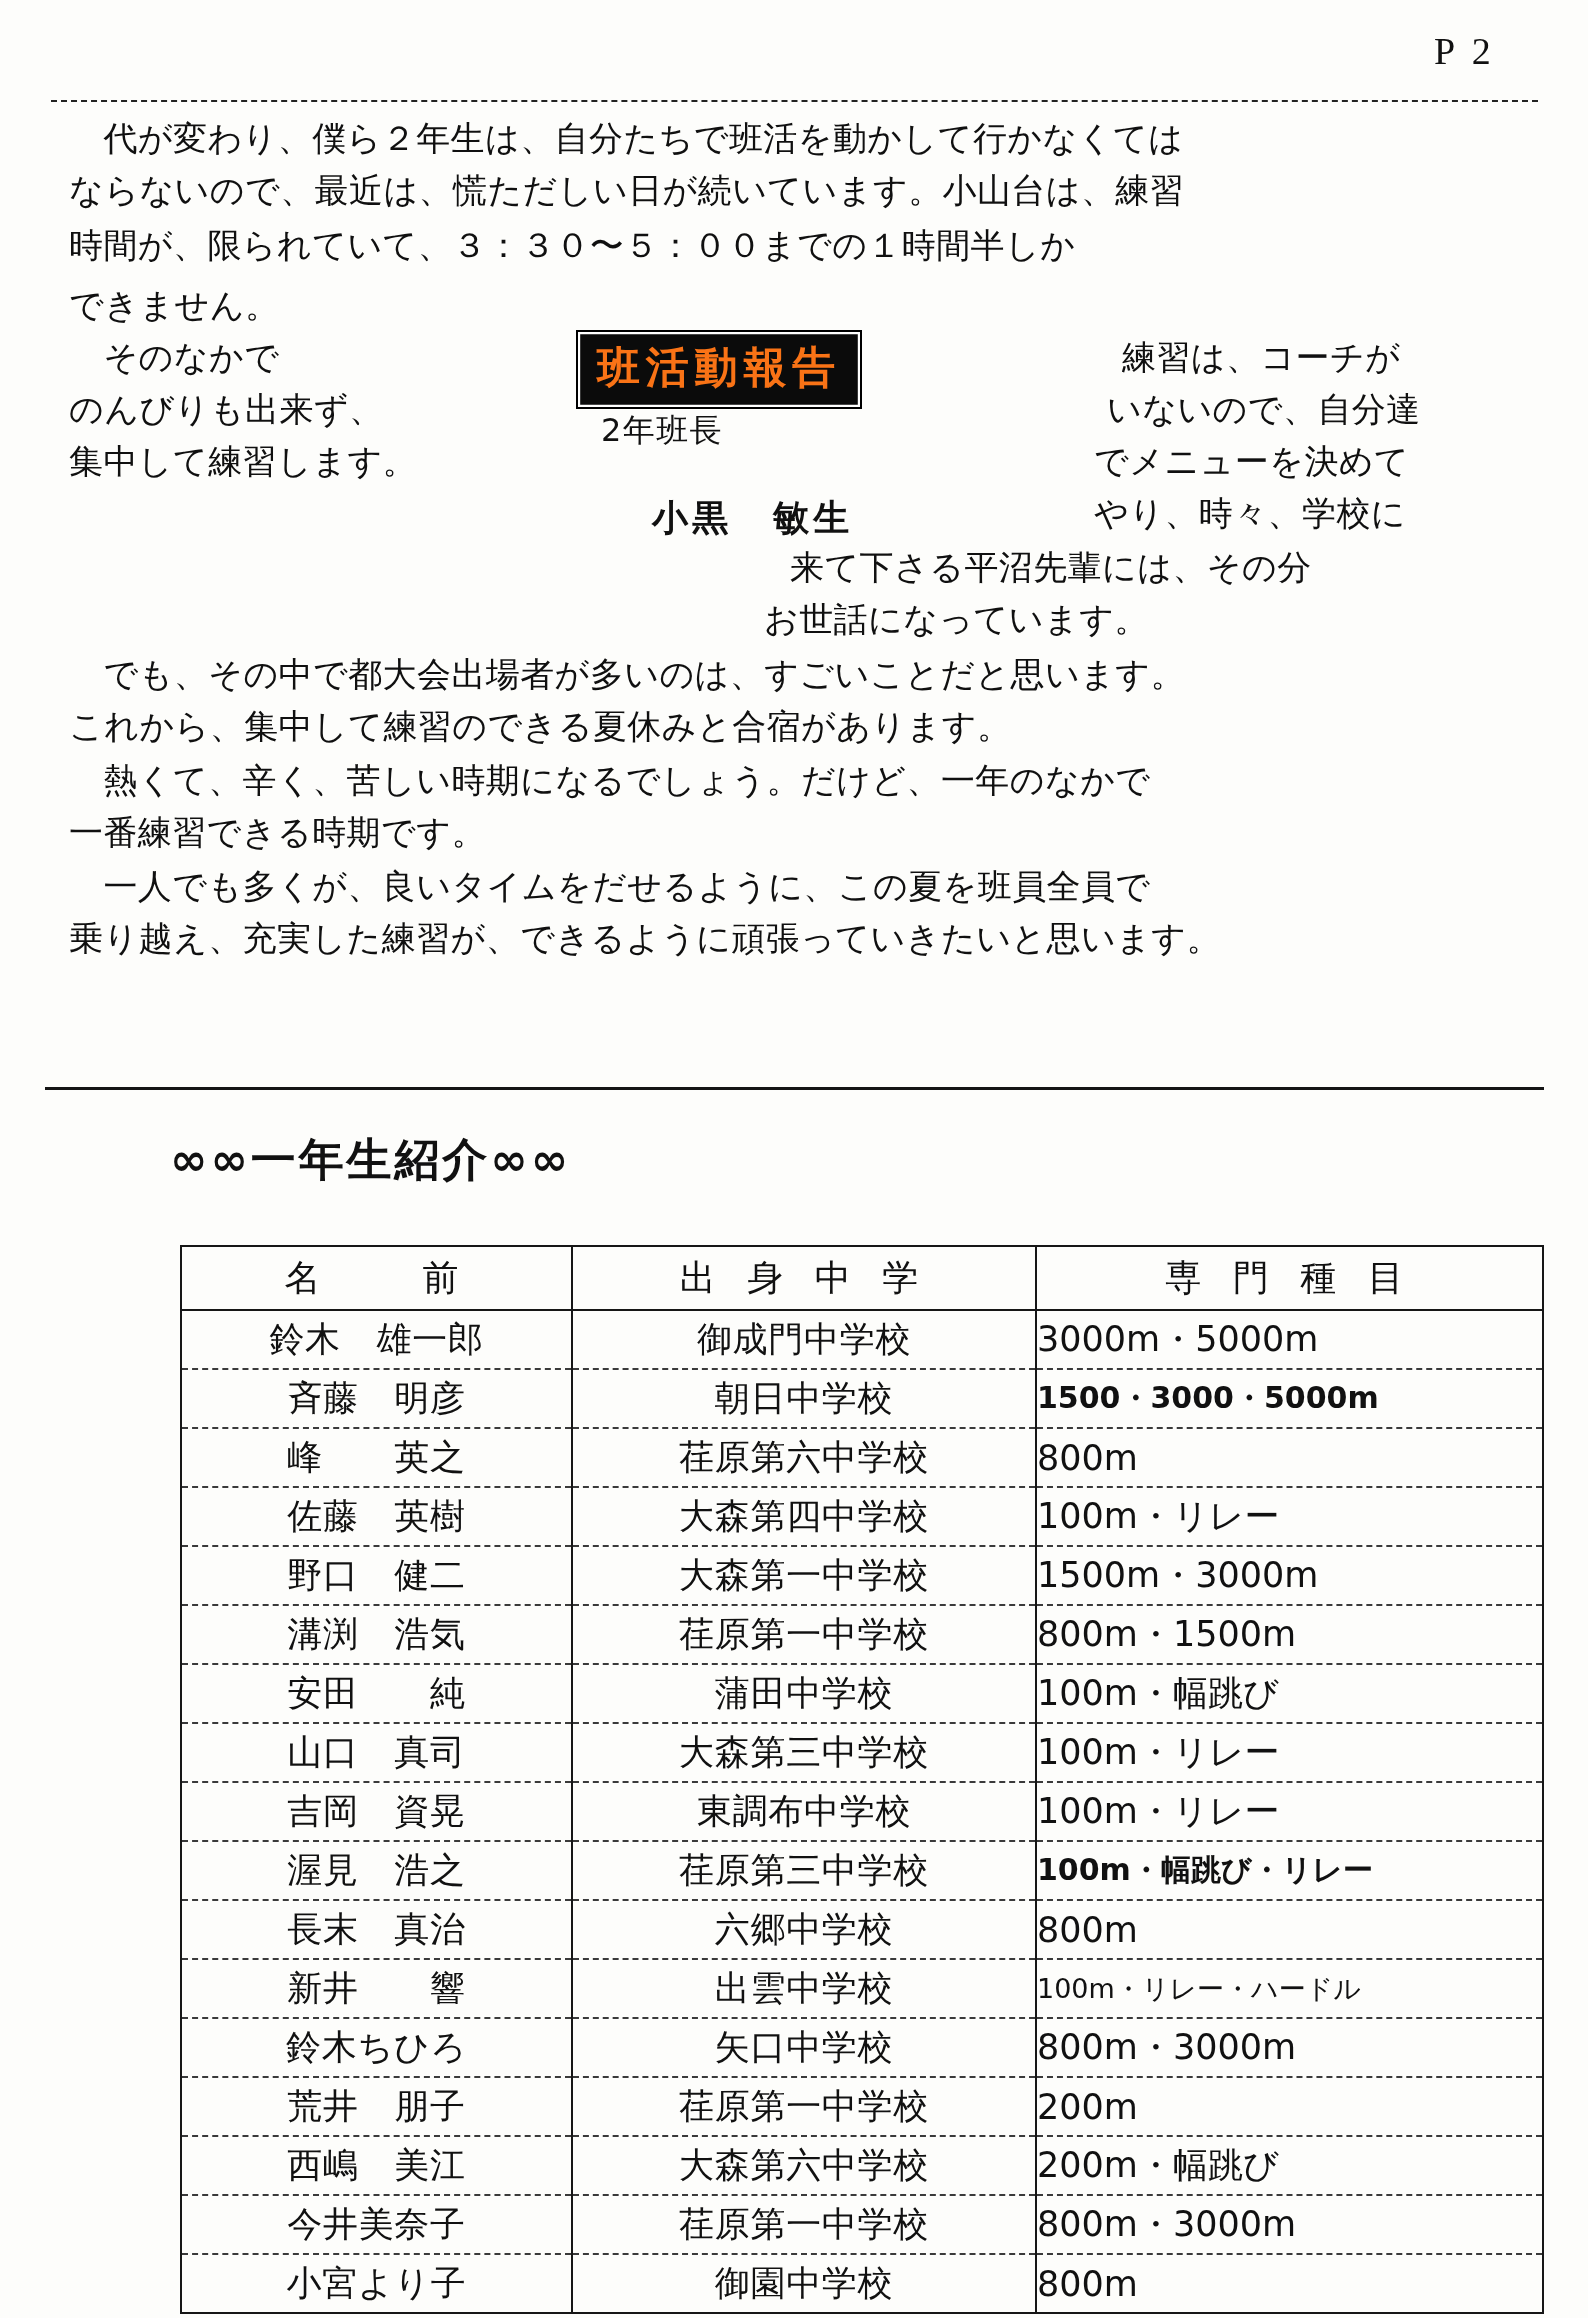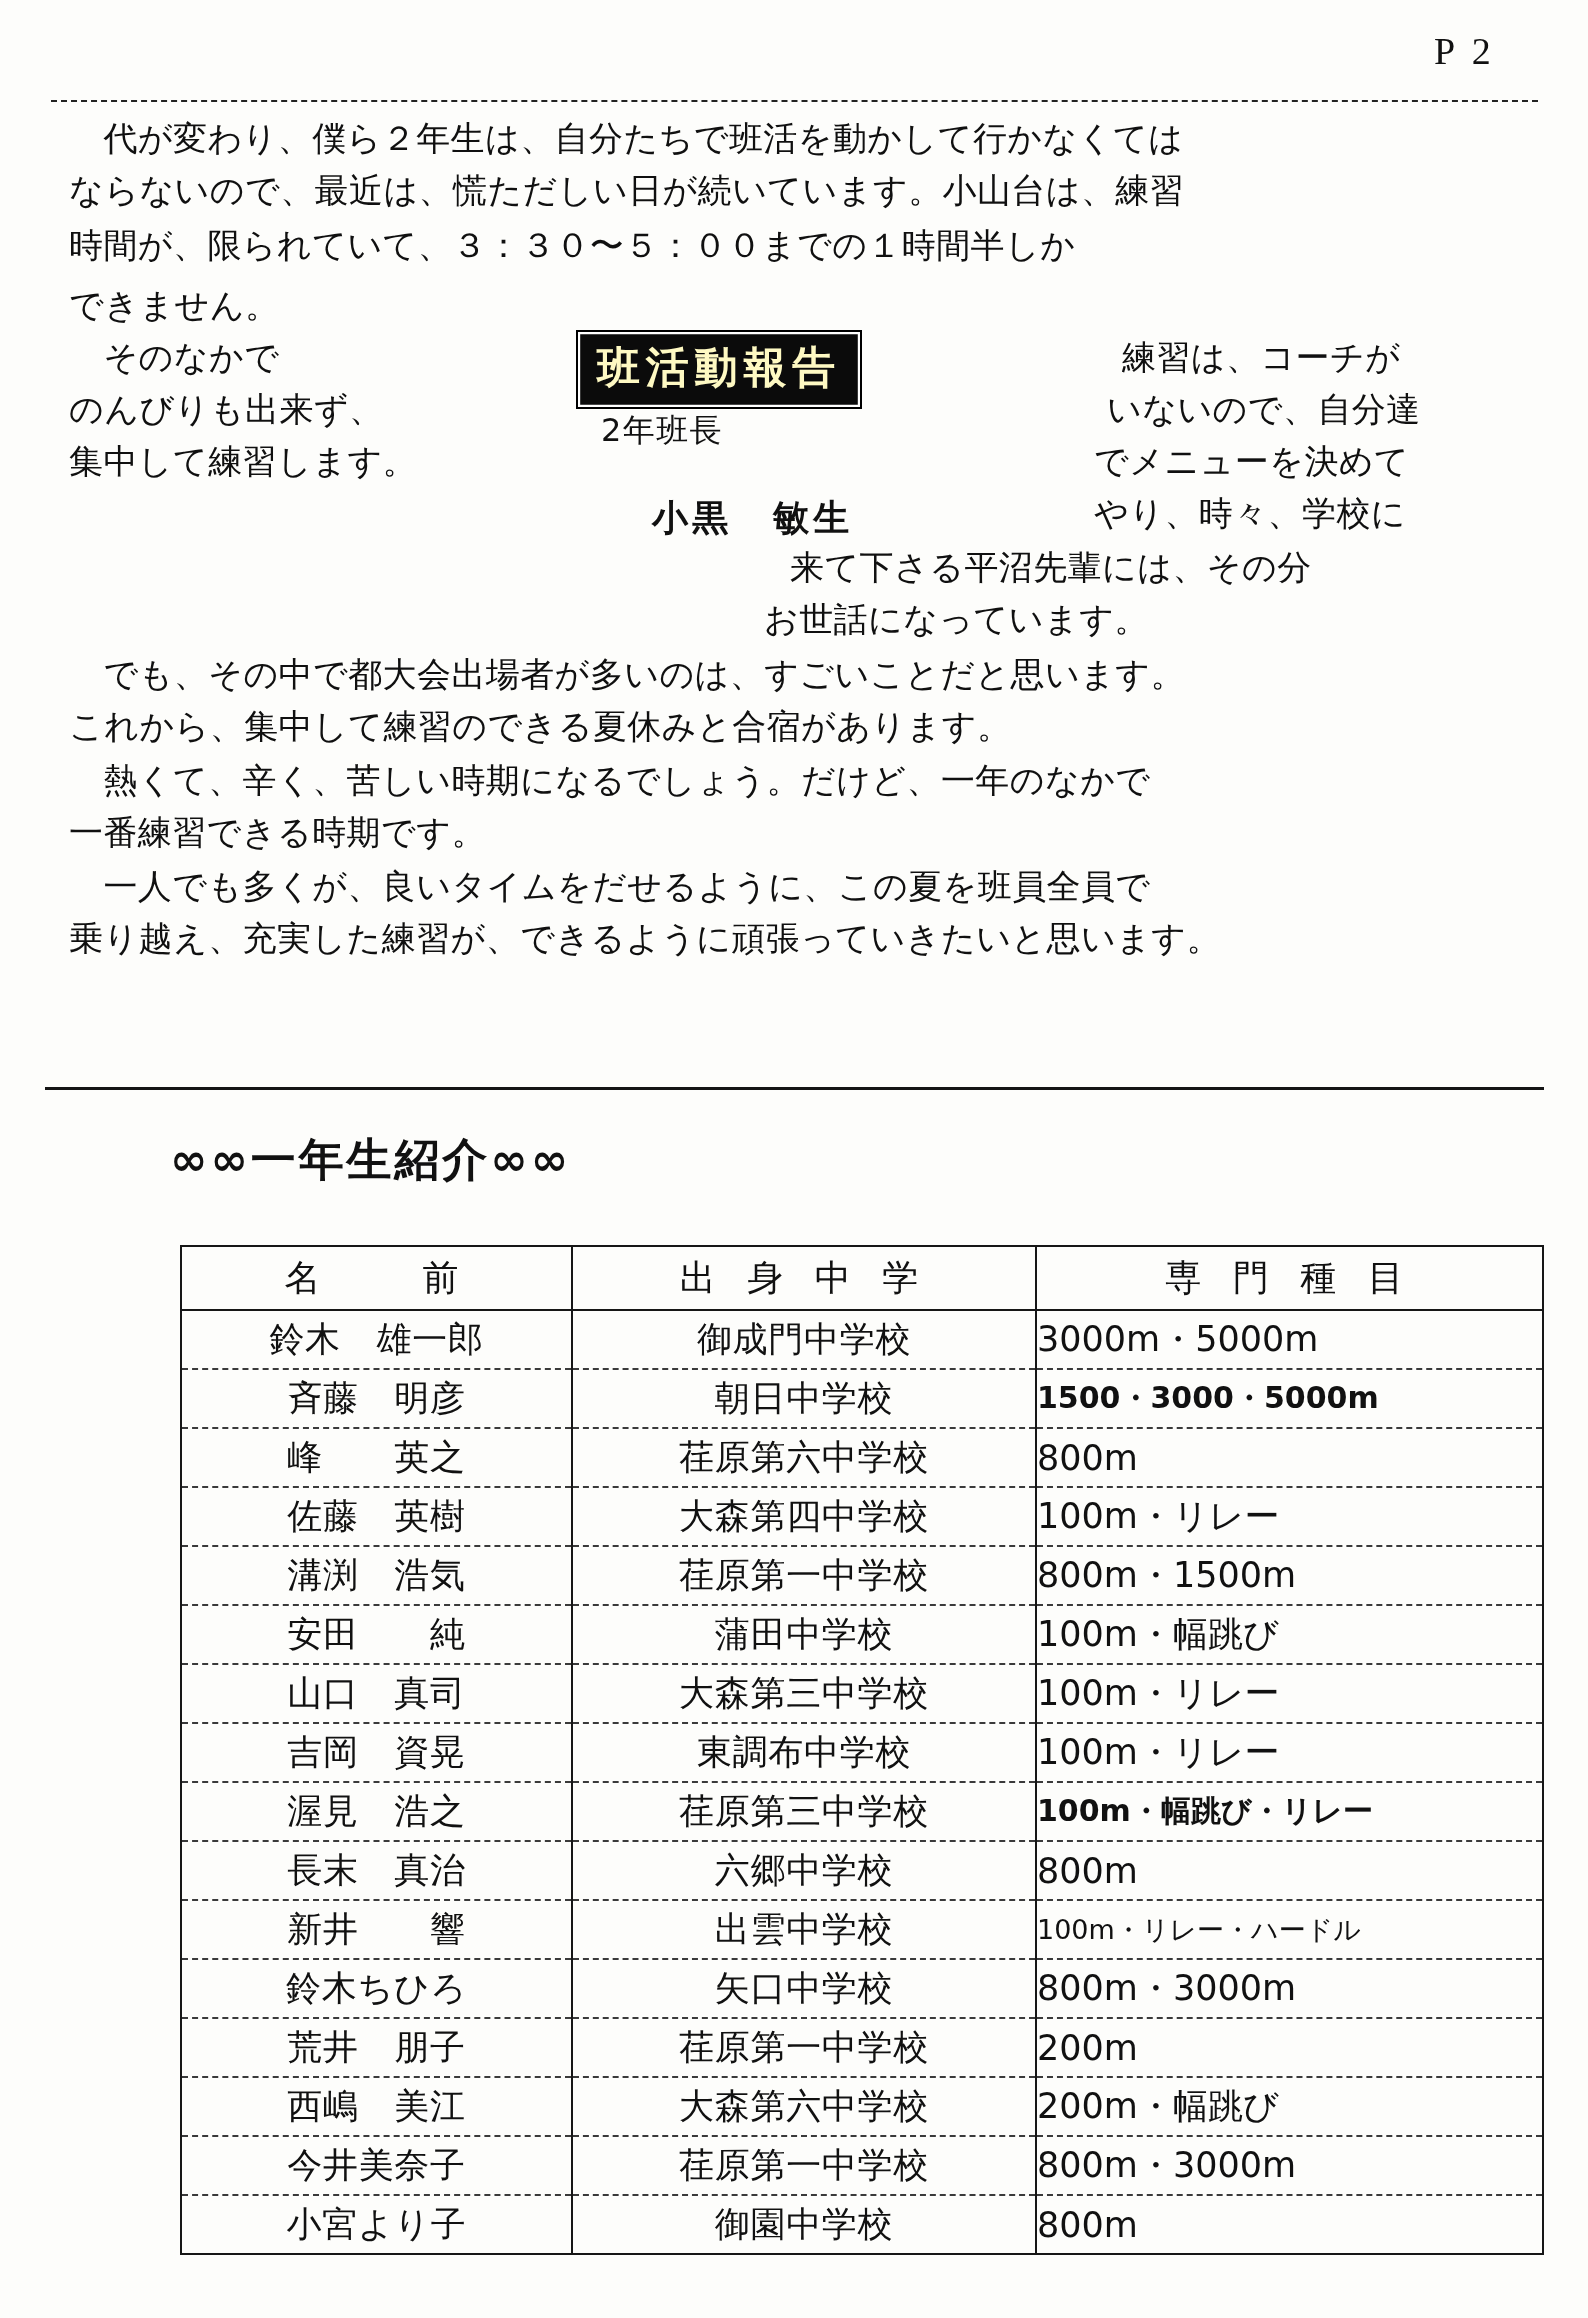--- a/index.html
+++ b/index.html
@@ -66,21 +66,21 @@
     white-space: pre;
     letter-spacing: 0.4px;
   }
 
   
   .headline-box {
     position: absolute;
     left: 576px;
     top: 330px;
     background: #0b0b0b;
-    color: #fef9c3;
+    color: #f97316;
     font-family: "DejaVu Sans", sans-serif;
     font-weight: bold;
     font-size: 43px;
     letter-spacing: 5.8px;
     padding: 7.2px 19px 10px 19px;
     border: 2.9px solid #000;
     box-shadow: 0 0 0 2.2px #fff inset;
   }
   .byline-role {
     position: absolute;
@@ -238,20 +238,25 @@
             <td class="name">峰　　英之</td>
             <td class="school">荏原第六中学校</td>
             <td class="event">800m</td>
           </tr>
           <tr>
             <td class="name">佐藤　英樹</td>
             <td class="school">大森第四中学校</td>
             <td class="event">100m・リレー</td>
           </tr>
           <tr>
+            <td class="name">野口　健二</td>
+            <td class="school">大森第一中学校</td>
+            <td class="event">1500m・3000m</td>
+          </tr>
+          <tr>
             <td class="name">溝渕　浩気</td>
             <td class="school">荏原第一中学校</td>
             <td class="event">800m・1500m</td>
           </tr>
           <tr>
             <td class="name">安田　　純</td>
             <td class="school">蒲田中学校</td>
             <td class="event">100m・幅跳び</td>
           </tr>
           <tr>

